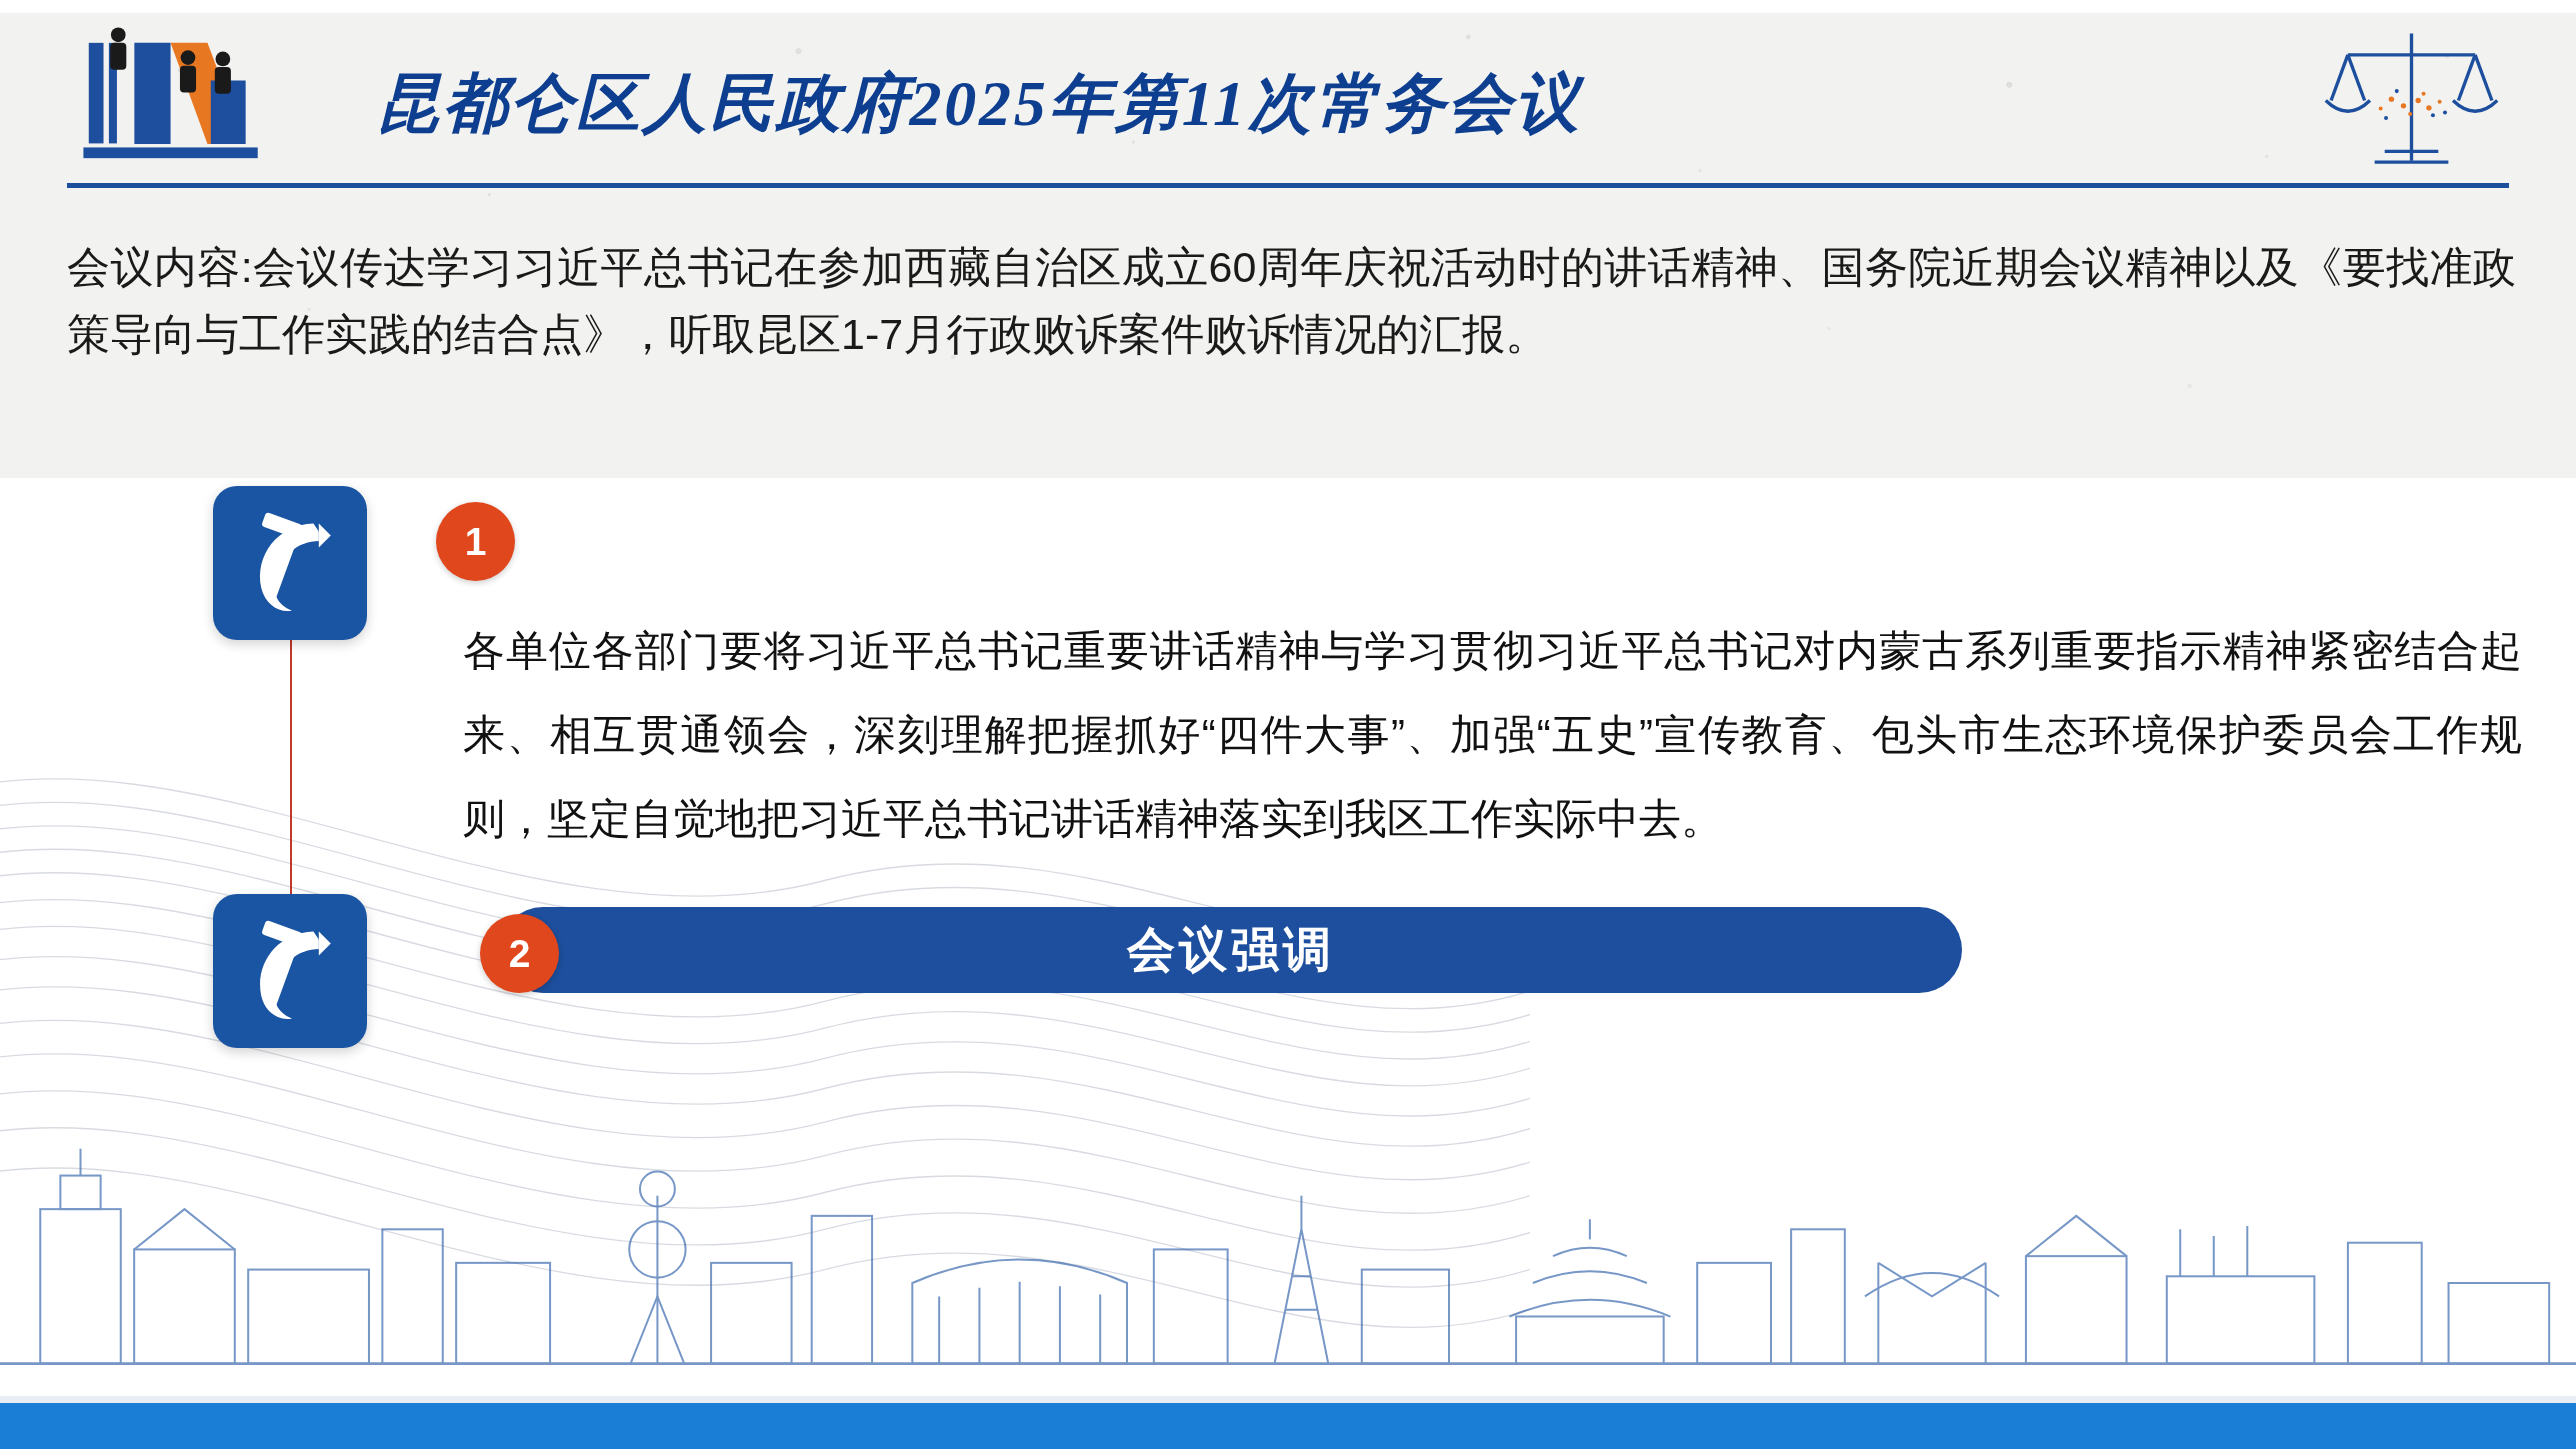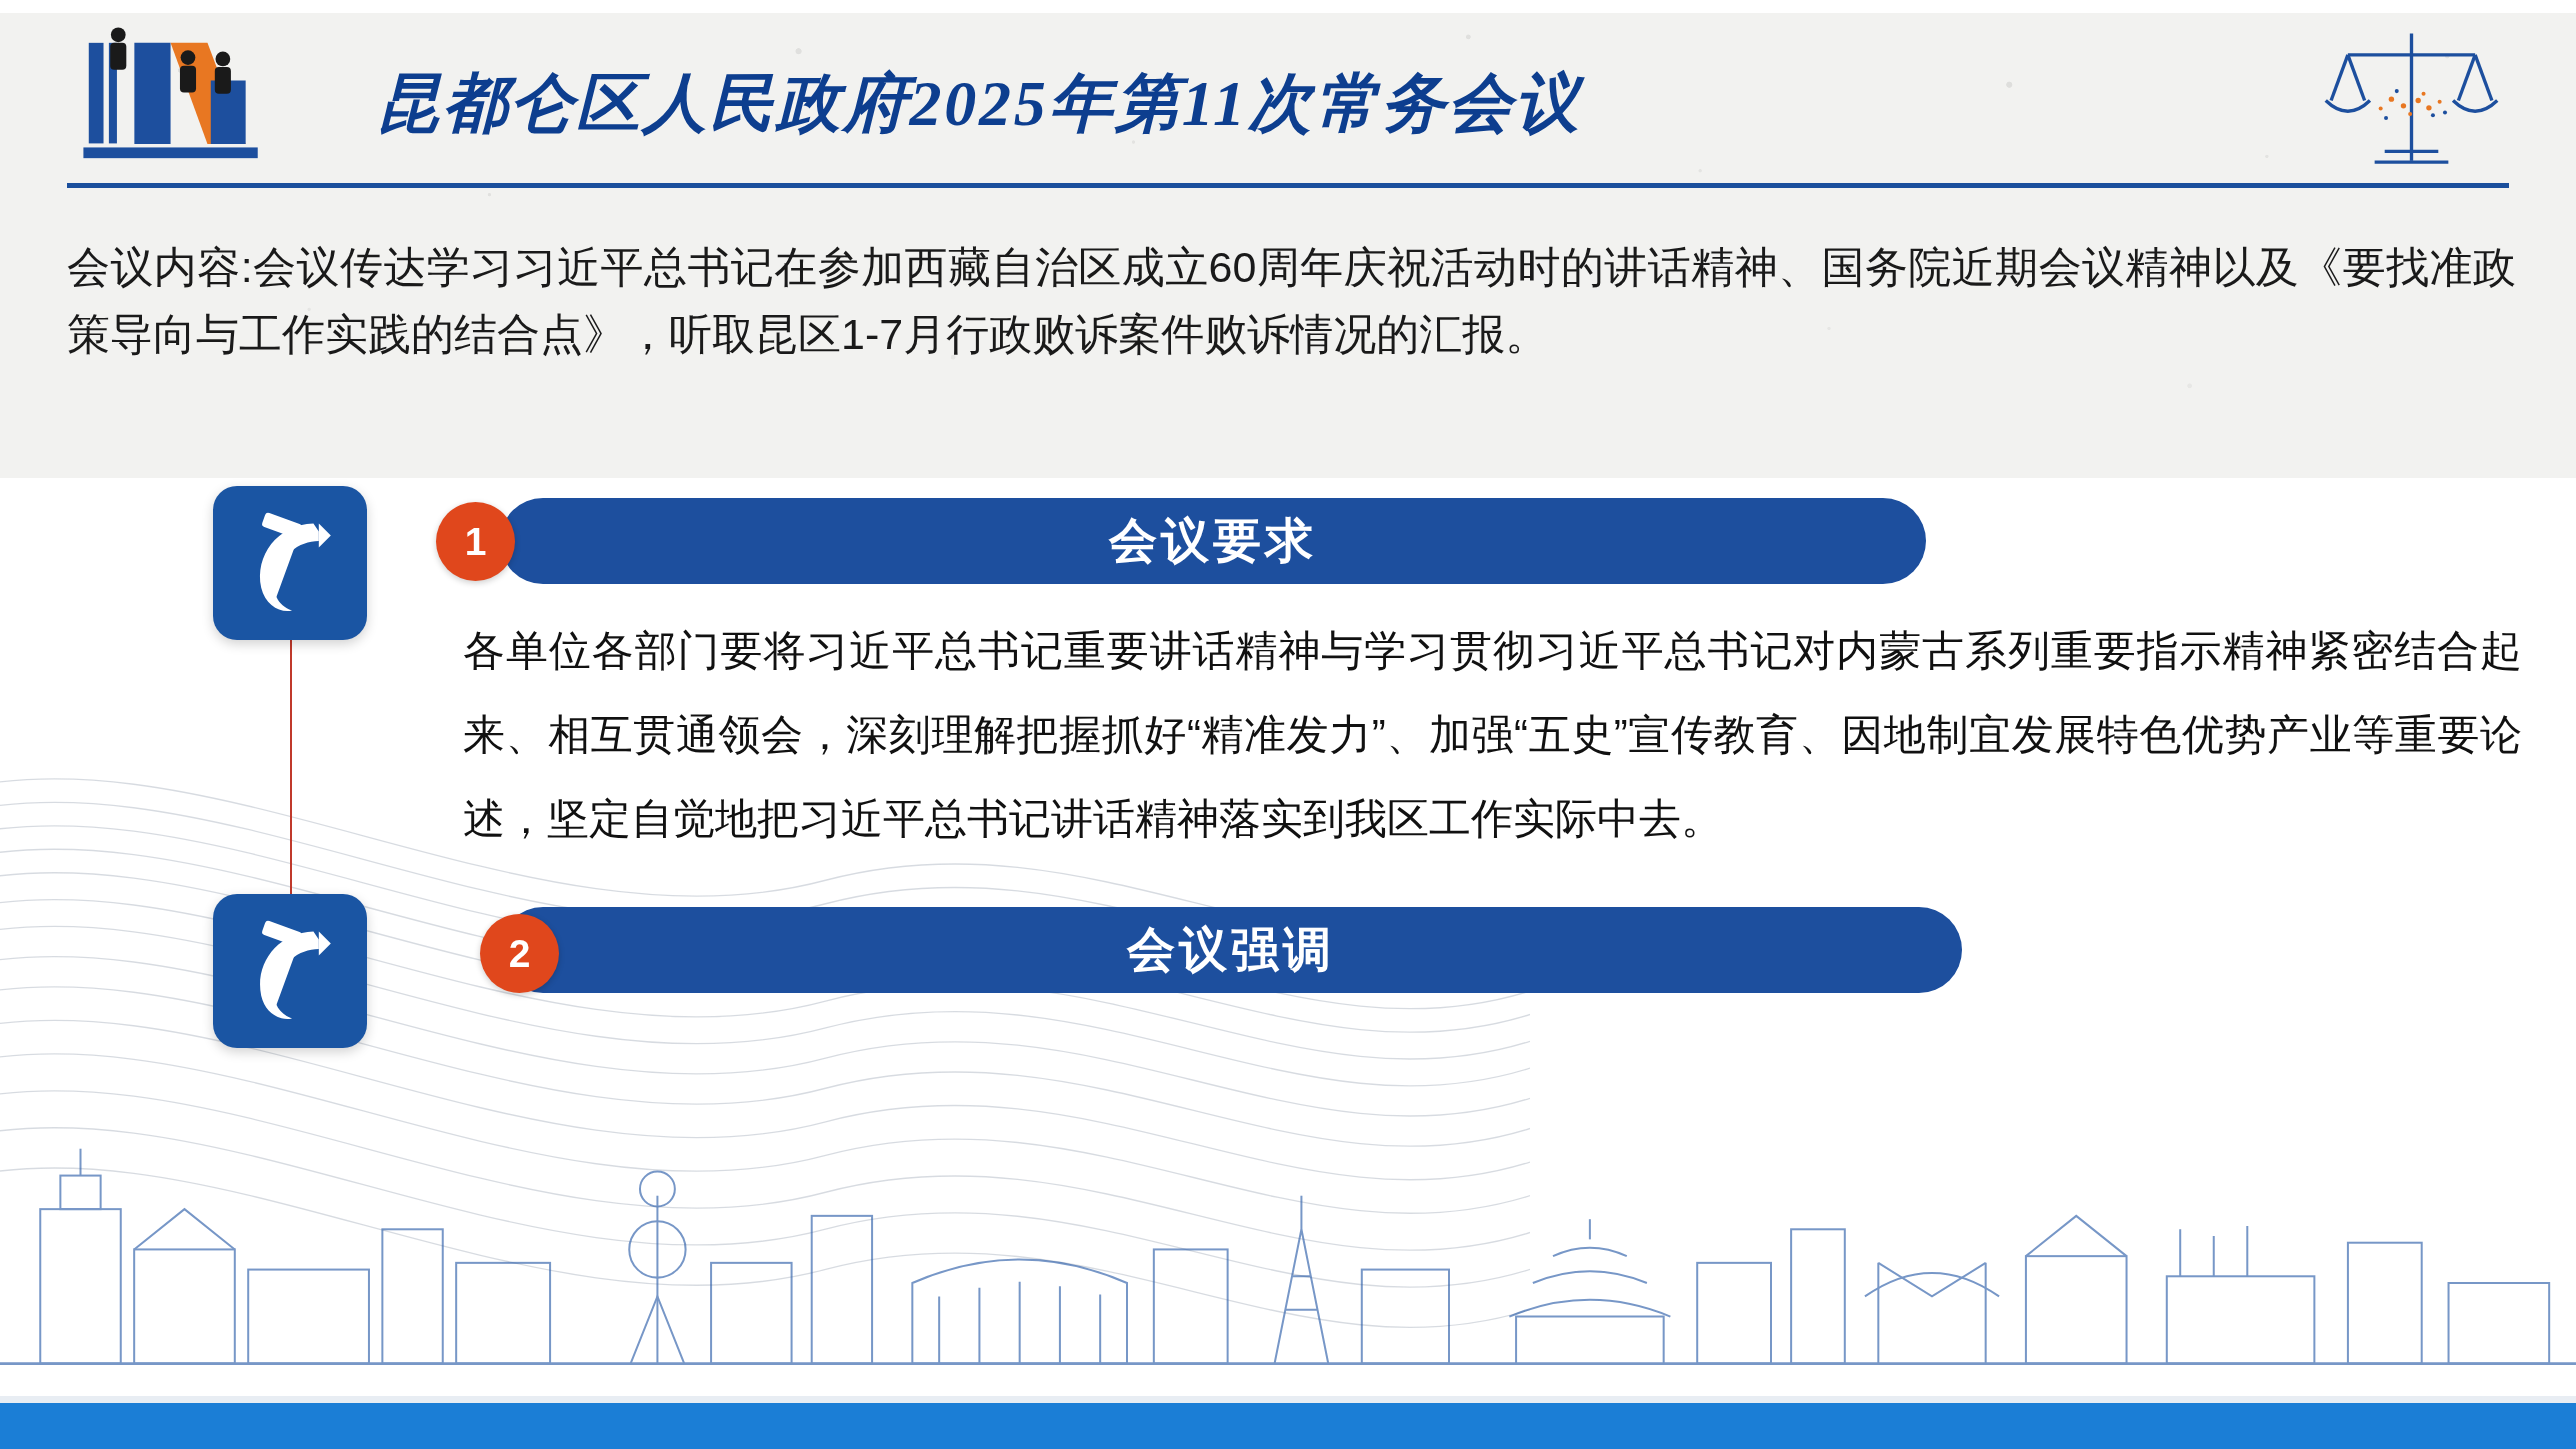--- a/index.html
+++ b/index.html
@@ -364,25 +364,22 @@
       <g fill="#ffffff">
 
         <rect x="96" y="58" width="17" height="112" rx="4" transform="rotate(20 104 114)"></rect>
         <rect x="74" y="48" width="58" height="22" rx="5" transform="rotate(20 103 59)"></rect>
 
         <path d="M150 56 C96 58 62 104 72 152 C78 178 100 190 118 186 C96 178 88 158 92 138 C100 104 128 82 158 82 L158 68 Z"></path>
         <path d="M158 56 L158 92 L176 74 Z"></path>
       </g>
     </svg>
   </div>
-  <div class="section-pill" id="section-pill-1">
-    <span class="section-pill-label">会议要求</span>
-  </div>
   <div class="section-number" id="section-number-1">1</div>
-  <div class="section-body" id="section-body-1">各单位各部门要将习近平总书记重要讲话精神与学习贯彻习近平总书记对内蒙古系列重要指示精神紧密结合起来、相互贯通领会，深刻理解把握抓好“精准发力”、加强“五史”宣传教育、因地制宜发展特色优势产业等重要论述，坚定自觉地把习近平总书记讲话精神落实到我区工作实际中去。</div>
+  <div class="section-body" id="section-body-1">各单位各部门要将习近平总书记重要讲话精神与学习贯彻习近平总书记对内蒙古系列重要指示精神紧密结合起来、相互贯通领会，深刻理解把握抓好“四件大事”、加强“五史”宣传教育、包头市生态环境保护委员会工作规则，坚定自觉地把习近平总书记讲话精神落实到我区工作实际中去。</div>
 
   <div class="party-badge" id="party-badge-2">
     <svg viewBox="0 0 230 230" width="154" height="154" aria-hidden="true">
       <g fill="#ffffff">
         <rect x="96" y="58" width="17" height="112" rx="4" transform="rotate(20 104 114)"></rect>
         <rect x="74" y="48" width="58" height="22" rx="5" transform="rotate(20 103 59)"></rect>
         <path d="M150 56 C96 58 62 104 72 152 C78 178 100 190 118 186 C96 178 88 158 92 138 C100 104 128 82 158 82 L158 68 Z"></path>
         <path d="M158 56 L158 92 L176 74 Z"></path>
       </g>
     </svg>

